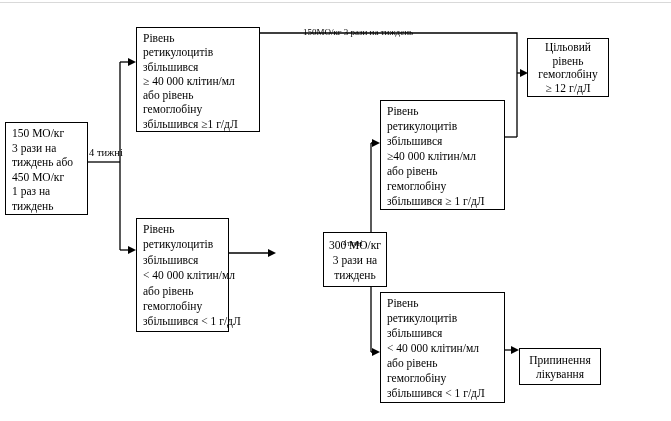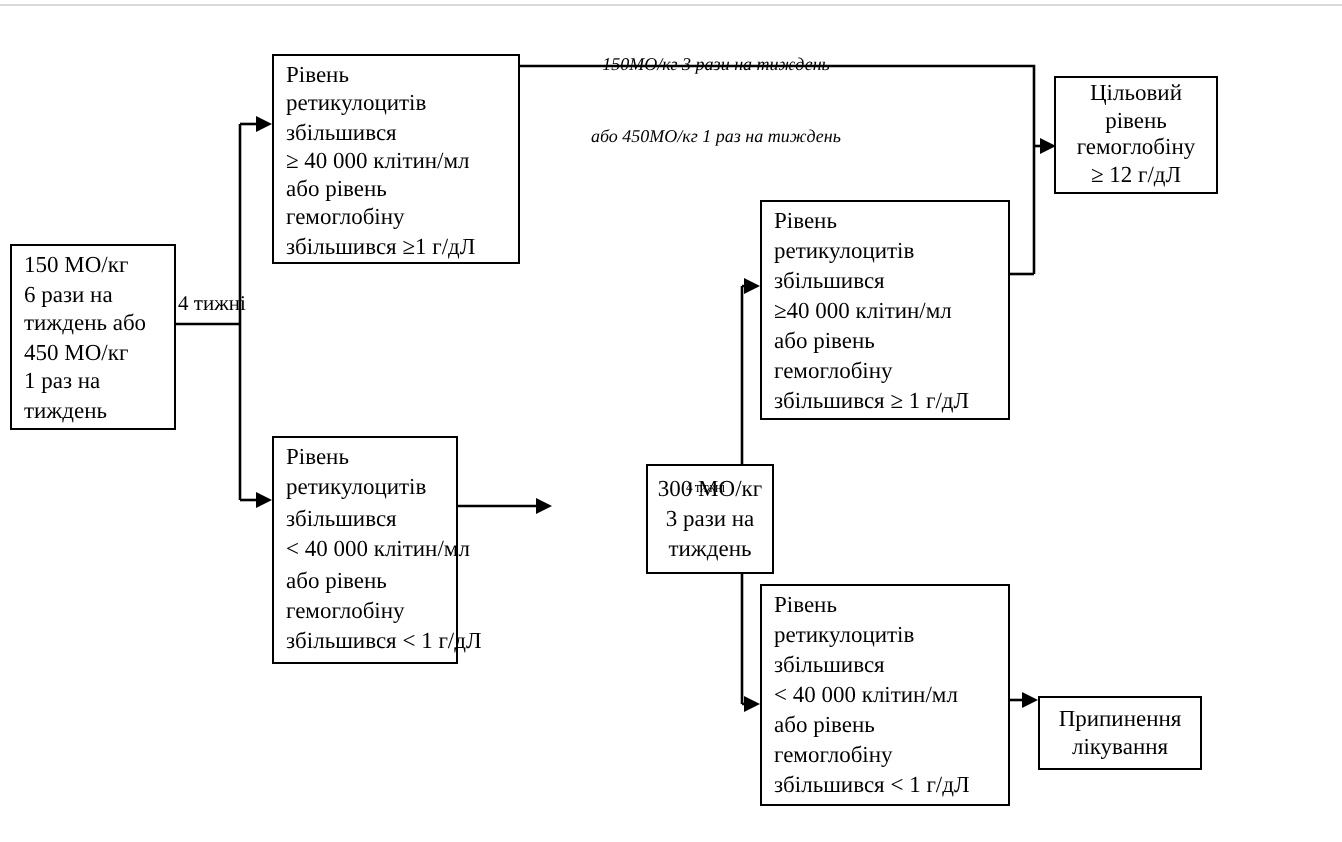--- a/index.html
+++ b/index.html
@@ -17,21 +17,21 @@
   .box-start{left:5px;top:122px;width:83px;height:93px;line-height:14.5px;}
   .box-inc1{left:136px;top:27px;width:124px;height:105px;line-height:14.3px;}
   .box-noinc1{left:136px;top:218px;width:93px;height:114px;line-height:15.4px;}
   .box-dose300{left:277px;top:232px;width:64px;height:55px;line-height:15px;padding-top:5px;margin-left:46px;}
   .box-inc2{left:380px;top:100px;width:125px;height:110px;line-height:15px;}
   .box-noinc2{left:380px;top:292px;width:125px;height:111px;line-height:15px;}
   .box-target{left:527px;top:38px;width:82px;height:59px;line-height:13.5px;padding-top:2px;}
   .box-stop{left:519px;top:348px;width:82px;height:37px;line-height:14px;padding-top:4px;}
   .edge-label{position:absolute;white-space:pre;}
   .lbl-4w1{left:89px;top:147px;font-size:10.5px;}
-  .lbl-top{left:268px;top:2px;width:180px;text-align:center;font-size:9px;line-height:12px;font-style:italic;}
+  .lbl-top{left:268px;top:2px;width:180px;text-align:center;font-size:9px;line-height:12px;}
   .lbl-4w2{left:343px;top:239px;font-size:7.5px;letter-spacing:-0.4px;transform:scaleX(0.9);transform-origin:left;}
 </style>
 </head>
 <body>
 
 <div class="top-rule"></div>
 
 <svg class="connectors" viewBox="0 0 671 421" xmlns="http://www.w3.org/2000/svg">
   <defs>
     <marker id="ah" markerUnits="userSpaceOnUse" markerWidth="9" markerHeight="9" refX="0" refY="4" orient="auto">
@@ -54,21 +54,21 @@
     <line x1="341" y1="255" x2="371" y2="255"></line>
     <line x1="371" y1="143" x2="371" y2="352"></line>
     <line x1="371" y1="143" x2="372" y2="143" marker-end="url(#ah)"></line>
     <line x1="371" y1="352" x2="372" y2="352" marker-end="url(#ah)"></line>
 
     <line x1="505" y1="350" x2="511" y2="350" marker-end="url(#ah)"></line>
   </g>
 </svg>
 
 <div class="box box-start">150 МО/кг
-6 рази на
+3 рази на
 тиждень або
 450 МО/кг
 1 раз на
 тиждень</div>
 
 <div class="box box-inc1">Рівень
 ретикулоцитів
 збільшився
 ≥ 40 000 клітин/мл
 або рівень
@@ -108,16 +108,15 @@
 гемоглобіну
 ≥ 12 г/дЛ</div>
 
 <div class="box box-stop center">Припинення
 лікування</div>
 
 <div class="edge-label lbl-4w1">4 тижні</div>
 
 <div class="edge-label lbl-top">
   <div>150МО/кг 3 рази на тиждень</div>
-  <div>або 450МО/кг 1 раз на тиждень</div>
 </div>
 
 <div class="edge-label lbl-4w2">4 тижні</div>
 
 </body></html>

